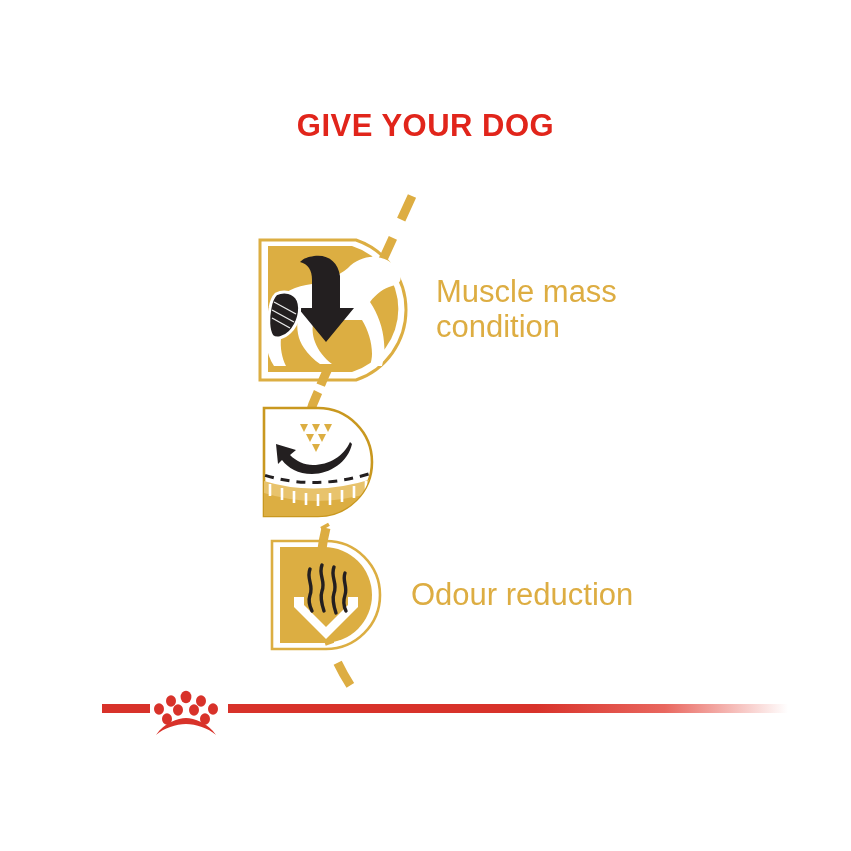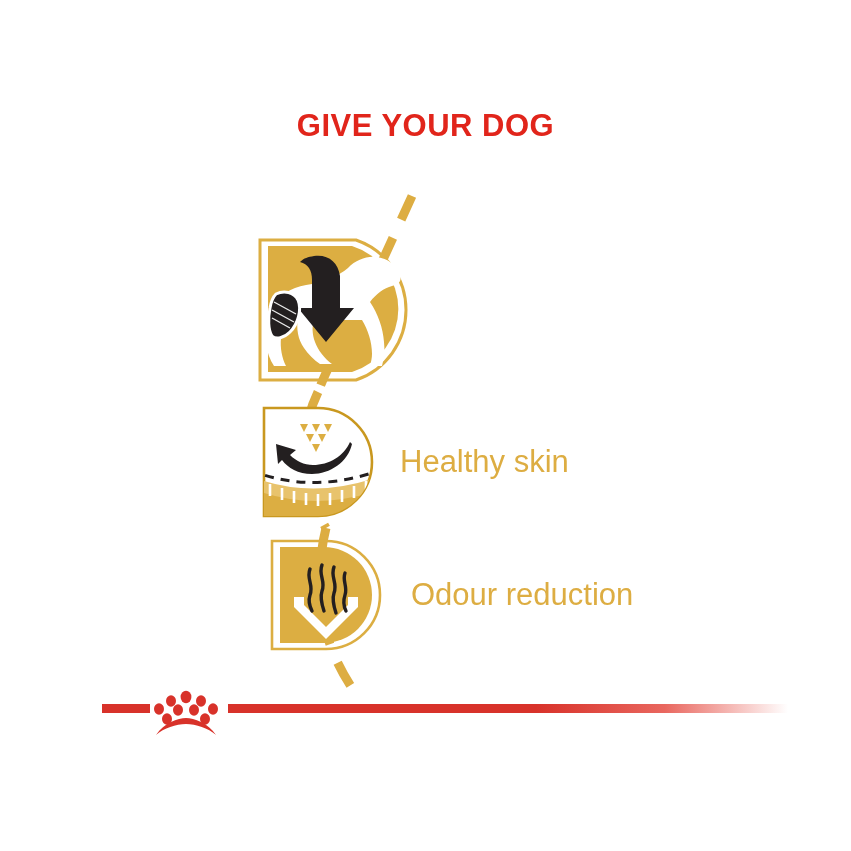--- a/index.html
+++ b/index.html
@@ -174,20 +174,22 @@
                    C 32 106 24 108 20 104 C 16 98 16 86 18 76
                    C 19 70 21 65 24 62 Z"></path>
           <path d="M 22 70 L 44 82 M 20 78 L 42 90 M 20 86 L 38 96" stroke="#ffffff" stroke-width="1.4" fill="none" opacity="0.9"></path>
         </g>
 
         <path d="M 24 62 C 32 58 42 60 46 68 C 50 78 46 92 38 100
                  C 32 106 24 108 20 104 C 16 98 16 86 18 76
                  C 19 70 21 65 24 62 Z" fill="none" stroke="#ffffff" stroke-width="3"></path>
       </svg>
     </div>
+    <div class="feature-label">Muscle mass
+condition</div>
   </div>
 
   <div class="feature-row r2">
     <div class="icon-wrap small">
       <svg width="124" height="124" viewBox="0 0 124 124">
 
         <path d="M 8 8 L 62 8 A 54 54 0 0 1 62 116 L 8 116 Z" fill="#ffffff" stroke="#c9981f" stroke-width="2.6"></path>
 
         <clipPath id="skinClip">
           <path d="M 8 8 L 62 8 A 54 54 0 0 1 62 116 L 8 116 Z"></path>
@@ -228,21 +230,20 @@
         <g fill="#dcae42">
           <polygon points="44,24 52,24 48,32"></polygon>
           <polygon points="56,24 64,24 60,32"></polygon>
           <polygon points="68,24 76,24 72,32"></polygon>
           <polygon points="50,34 58,34 54,42"></polygon>
           <polygon points="62,34 70,34 66,42"></polygon>
           <polygon points="56,44 64,44 60,52"></polygon>
         </g>
       </svg>
     </div>
-    <div class="feature-label">Healthy skin</div>
   </div>
 
   <div class="feature-row r3">
     <div class="icon-wrap small3">
       <svg width="120" height="120" viewBox="0 0 120 120">
 
         <path d="M 6 6 L 60 6 A 54 54 0 0 1 60 114 L 6 114 Z" fill="none" stroke="#dcae42" stroke-width="2.6"></path>
 
         <path d="M 14 12 L 58 12 A 48 48 0 0 1 58 108 L 14 108 Z" fill="#dcae42"></path>
 

